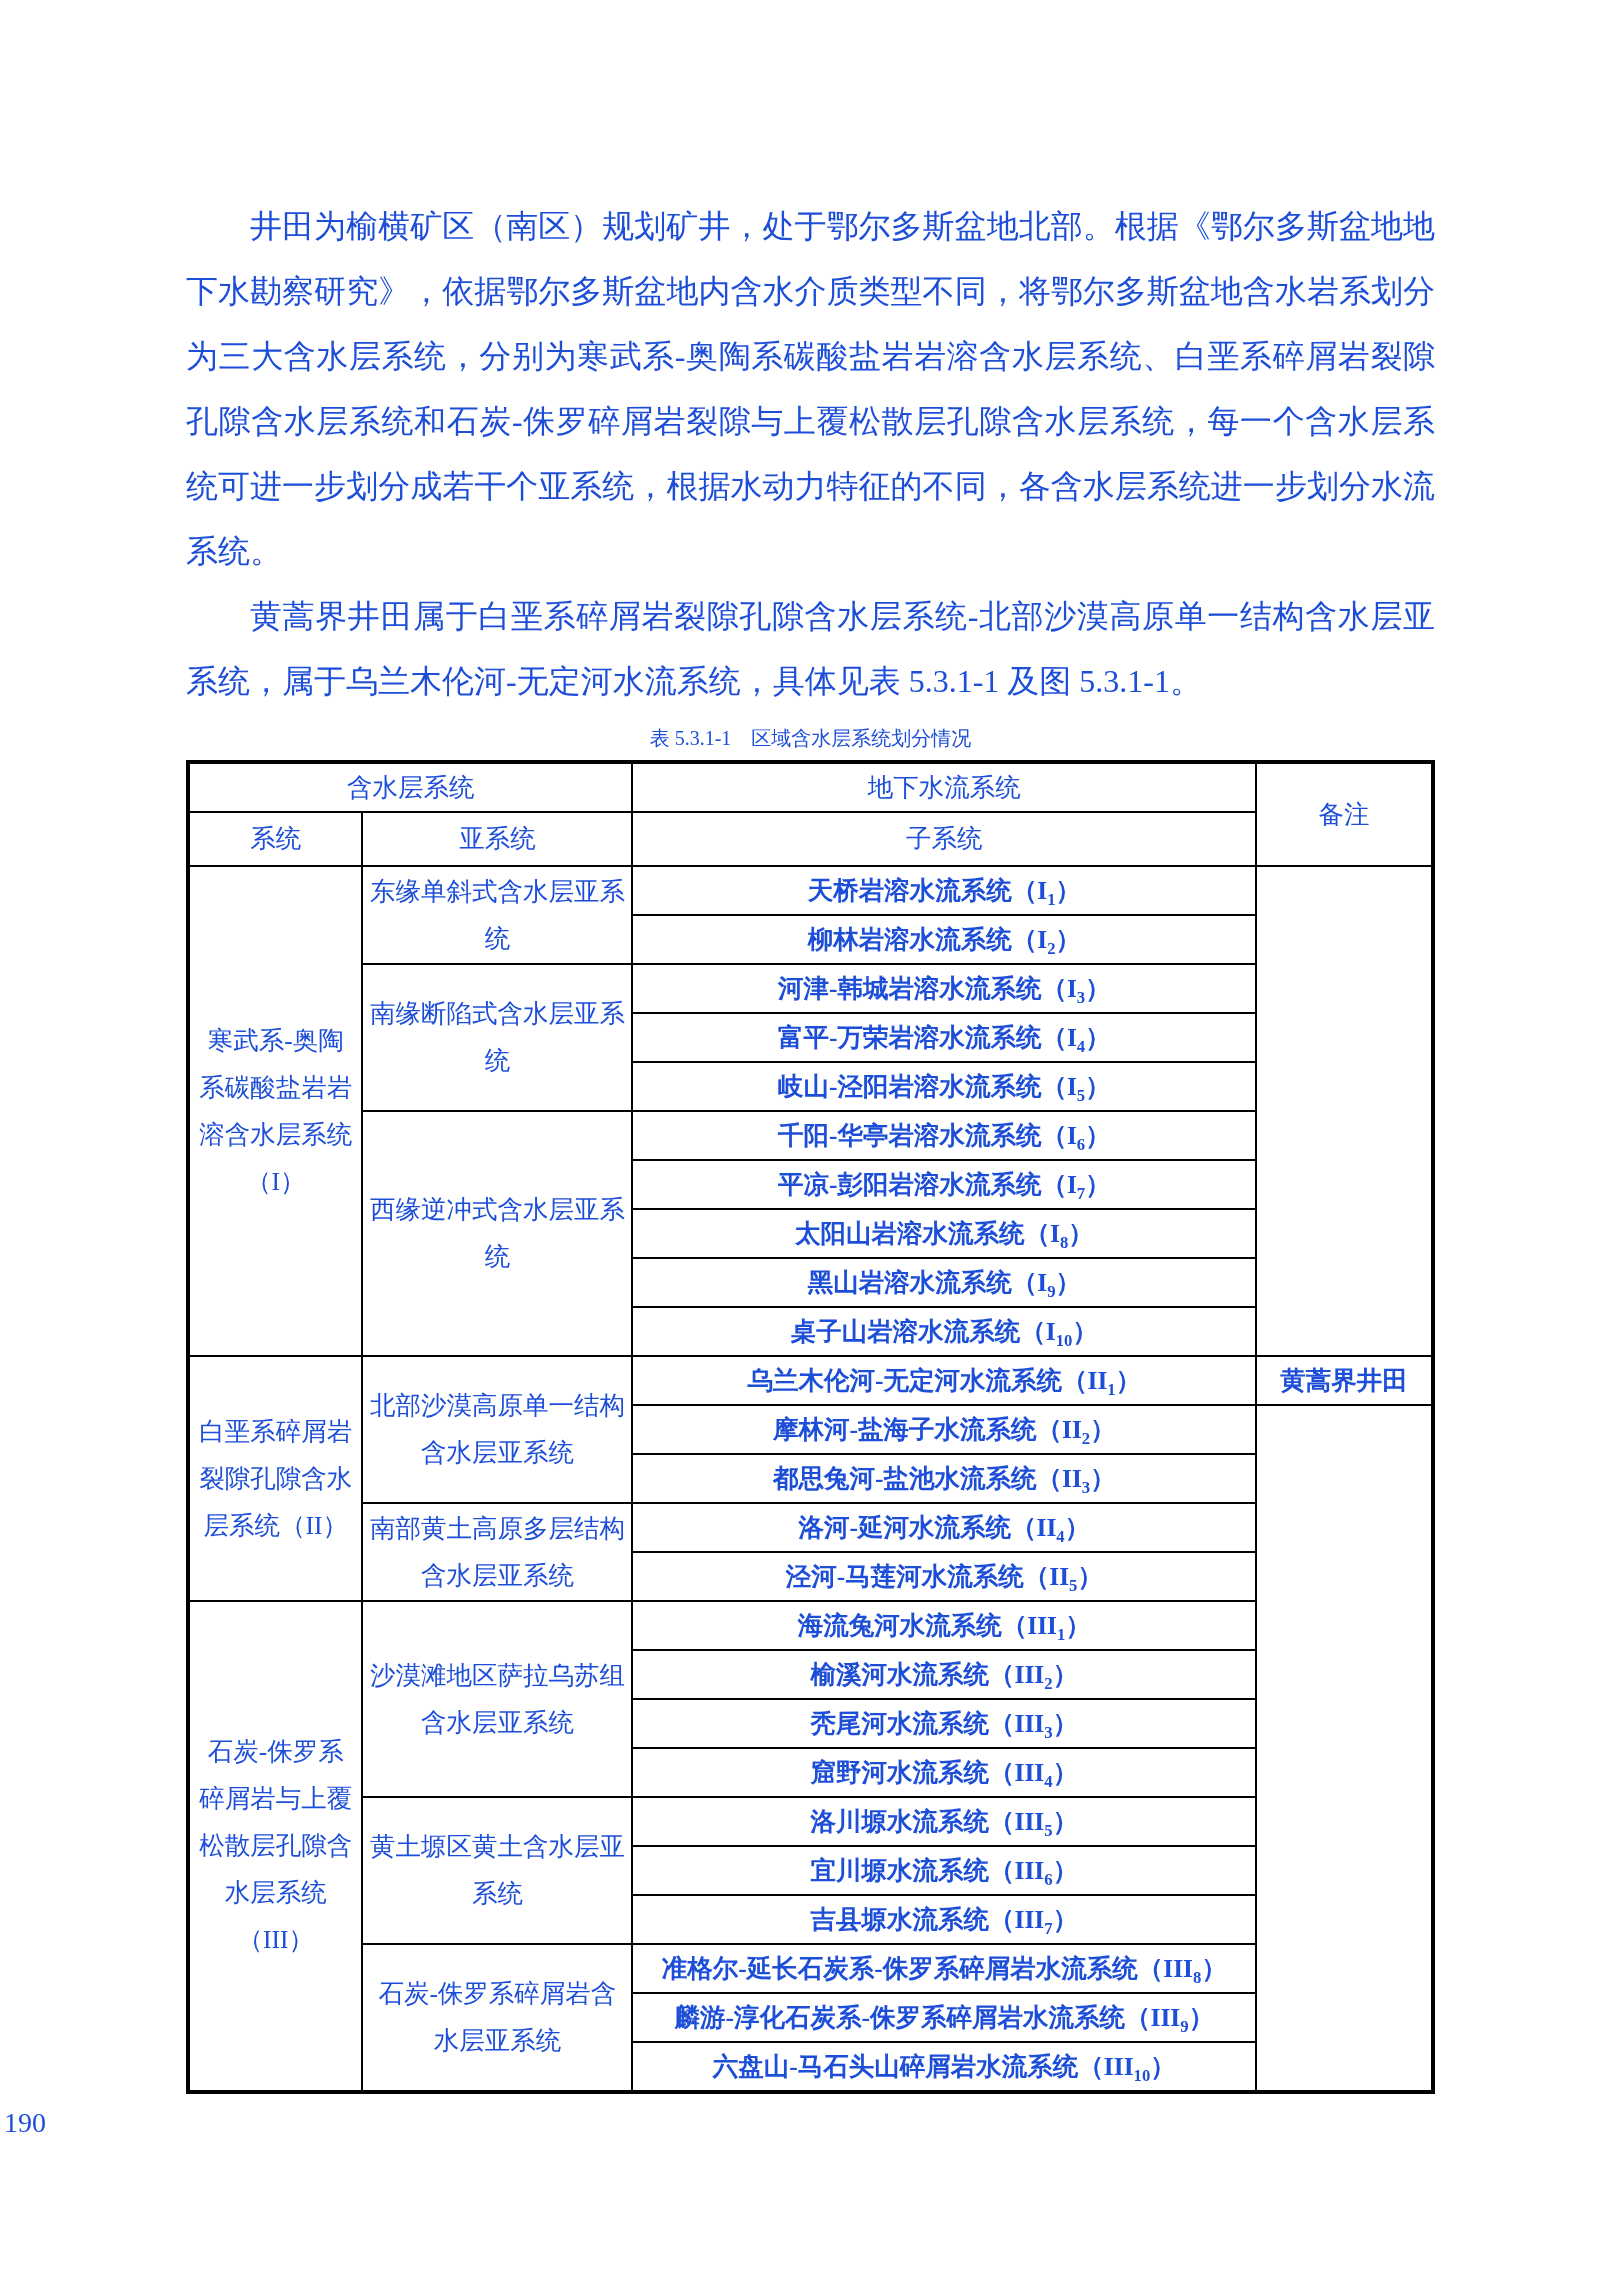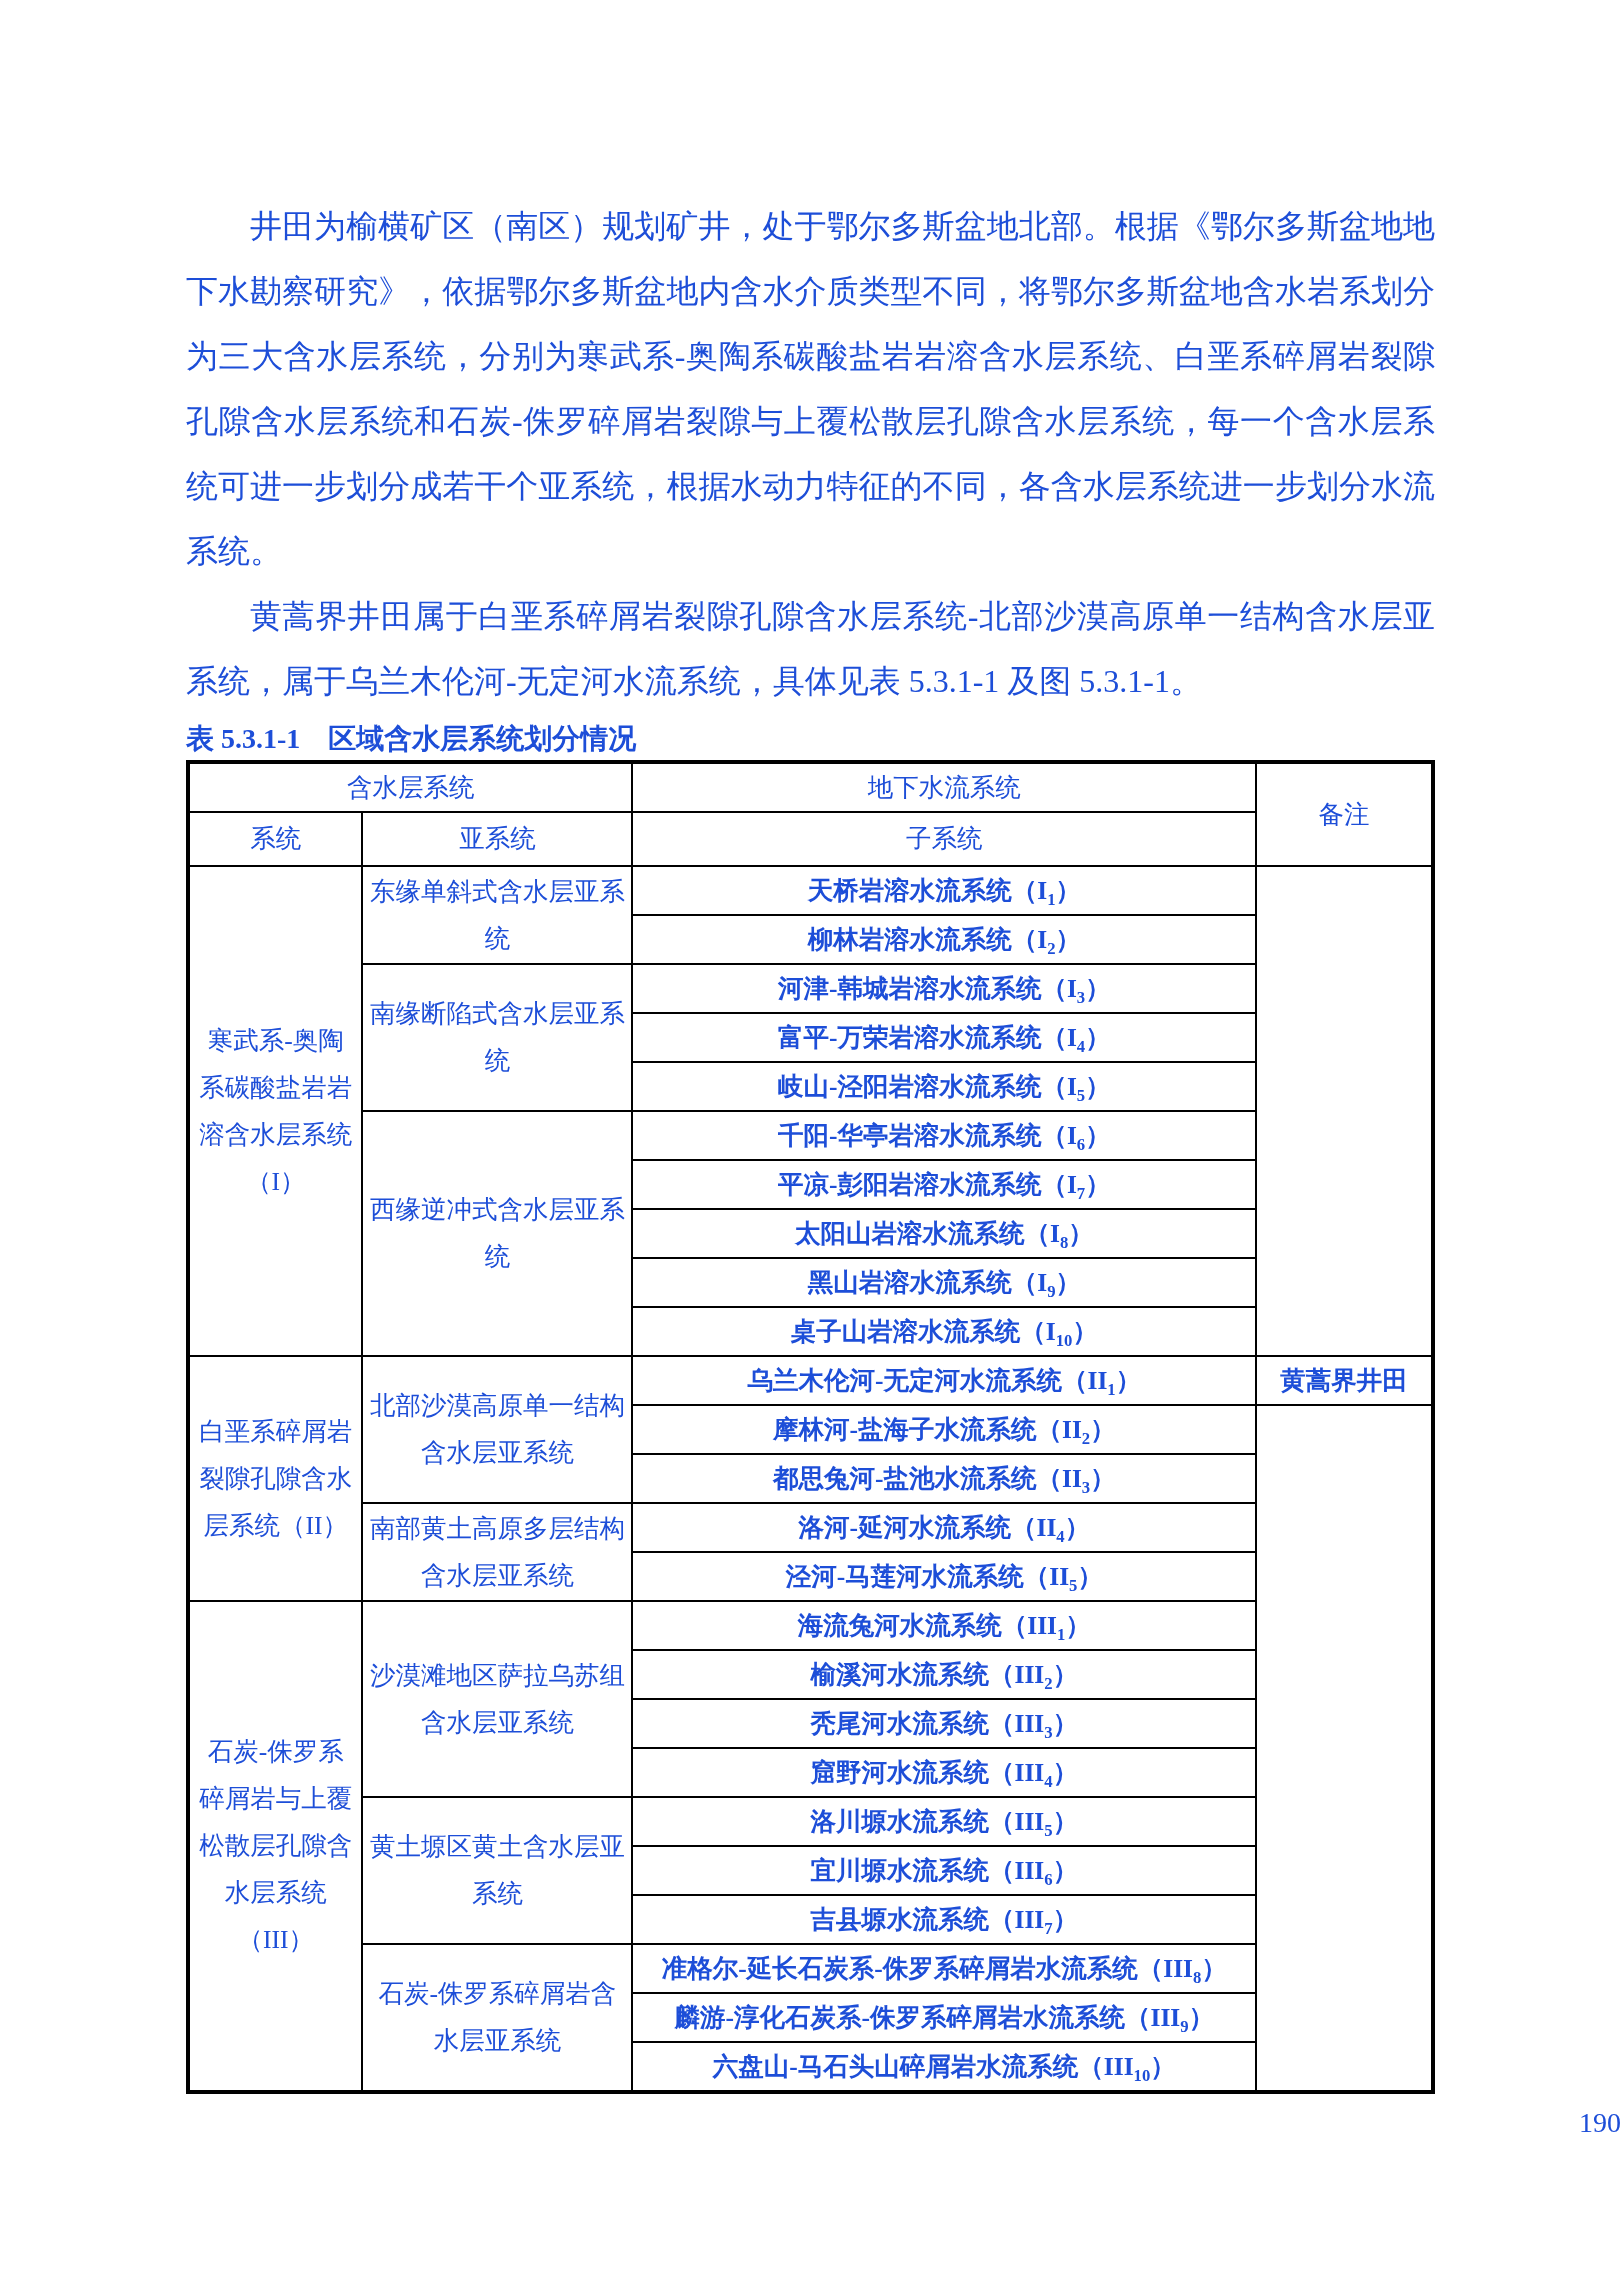--- a/index.html
+++ b/index.html
@@ -23,23 +23,24 @@
     margin: 0;
     font-size: 32px;
     line-height: 65px;
     text-align: justify;
     text-justify: inter-ideograph;
     text-indent: 2em;
     word-break: break-all;
   }
   .table-title {
     margin: 5.9px 0 0 0;
-    font-size: 28px;
+    font-size: 20px;
     line-height: 37px;
-    font-weight: bold;
+    font-weight: normal;
+    text-align: center;
   }
   table.aquifer {
     margin-top: 2.9px;
     width: 100%;
     border-collapse: collapse;
     table-layout: fixed;
     border: 4.9px solid #000;
   }
   table.aquifer td {
     border: 2px solid #000;
@@ -63,21 +64,21 @@
   table.aquifer sub {
     font-size: 16.7px;
     line-height: 0;
     vertical-align: -5.9px;
   }
   .page-number {
     position: absolute;
     top: 2105px;
     left: 4px;
     right: 0;
-    text-align: right;
+    text-align: left;
     font-size: 28px;
     line-height: 35px;
   }
 </style>
 </head>
 <body>
 
 <div class="page">
 
   <p class="para">井田为榆横矿区（南区）规划矿井，处于鄂尔多斯盆地北部。根据《鄂尔多斯盆地地下水勘察研究》，依据鄂尔多斯盆地内含水介质类型不同，将鄂尔多斯盆地含水岩系划分为三大含水层系统，分别为寒武系-奥陶系碳酸盐岩岩溶含水层系统、白垩系碎屑岩裂隙孔隙含水层系统和石炭-侏罗碎屑岩裂隙与上覆松散层孔隙含水层系统，每一个含水层系统可进一步划分成若干个亚系统，根据水动力特征的不同，各含水层系统进一步划分水流系统。</p>

